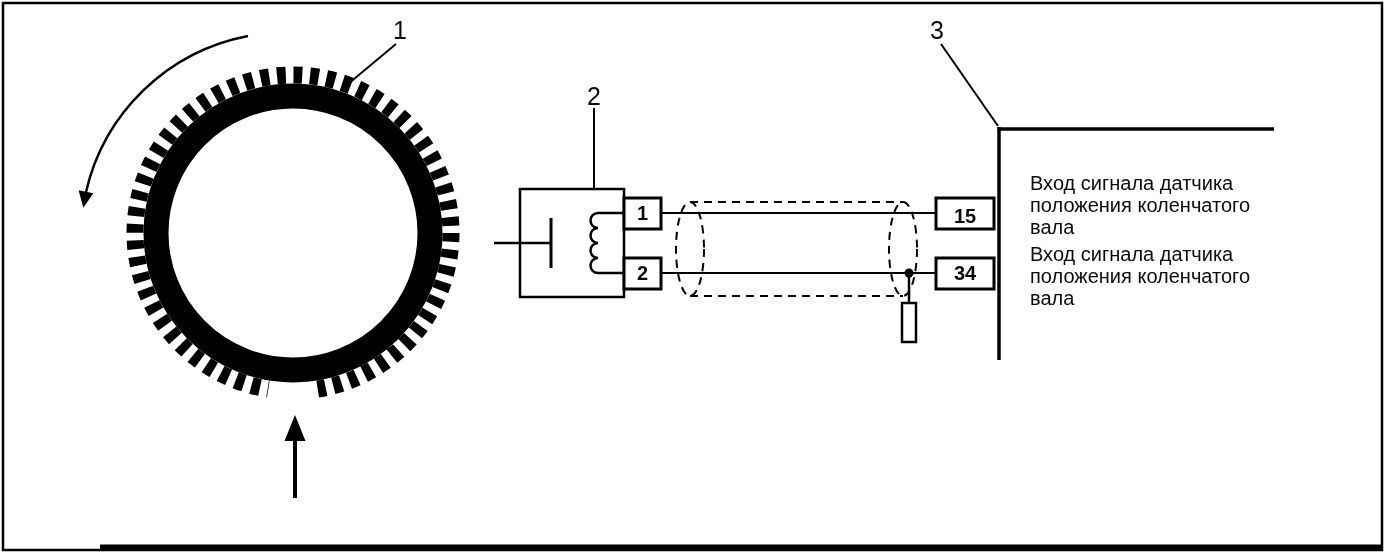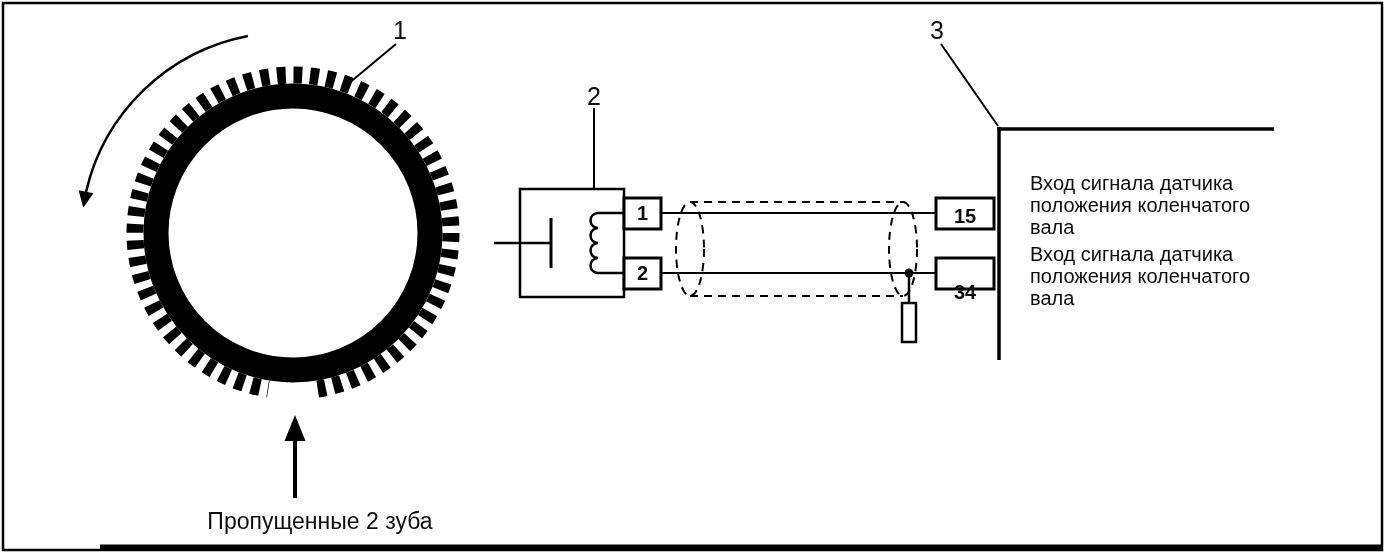--- a/index.html
+++ b/index.html
@@ -109,24 +109,23 @@
   </svg>
 
   <div class="lbl callout-num" style="left:388px;top:16px;">1</div>
   <div class="lbl callout-num" style="left:582px;top:82px;">2</div>
   <div class="lbl callout-num" style="left:925px;top:16px;">3</div>
 
   <div class="lbl pin-num" style="left:624px;top:198px;width:37px;height:31px;">1</div>
   <div class="lbl pin-num" style="left:624px;top:258px;width:37px;height:31px;">2</div>
 
   <div class="lbl pin-num" style="left:936px;top:198px;width:58px;height:36px;">15</div>
-  <div class="lbl pin-num" style="left:936px;top:258px;width:58px;height:31px;margin-top:19px;">34</div>
+  <div class="lbl pin-num" style="left:936px;top:258px;width:58px;height:31px;">34</div>
 
   <div class="lbl signal-label" style="left:1030px;top:172px;">Вход сигнала датчика
 положения коленчатого
 вала</div>
   <div class="lbl signal-label" style="left:1030px;top:243px;">Вход сигнала датчика
 положения коленчатого
 вала</div>
 
-  <div class="lbl missing-label" style="left:150px;top:508px;">Пропущенные 2 зуба</div>
 
 </div>
 
 </body></html>

